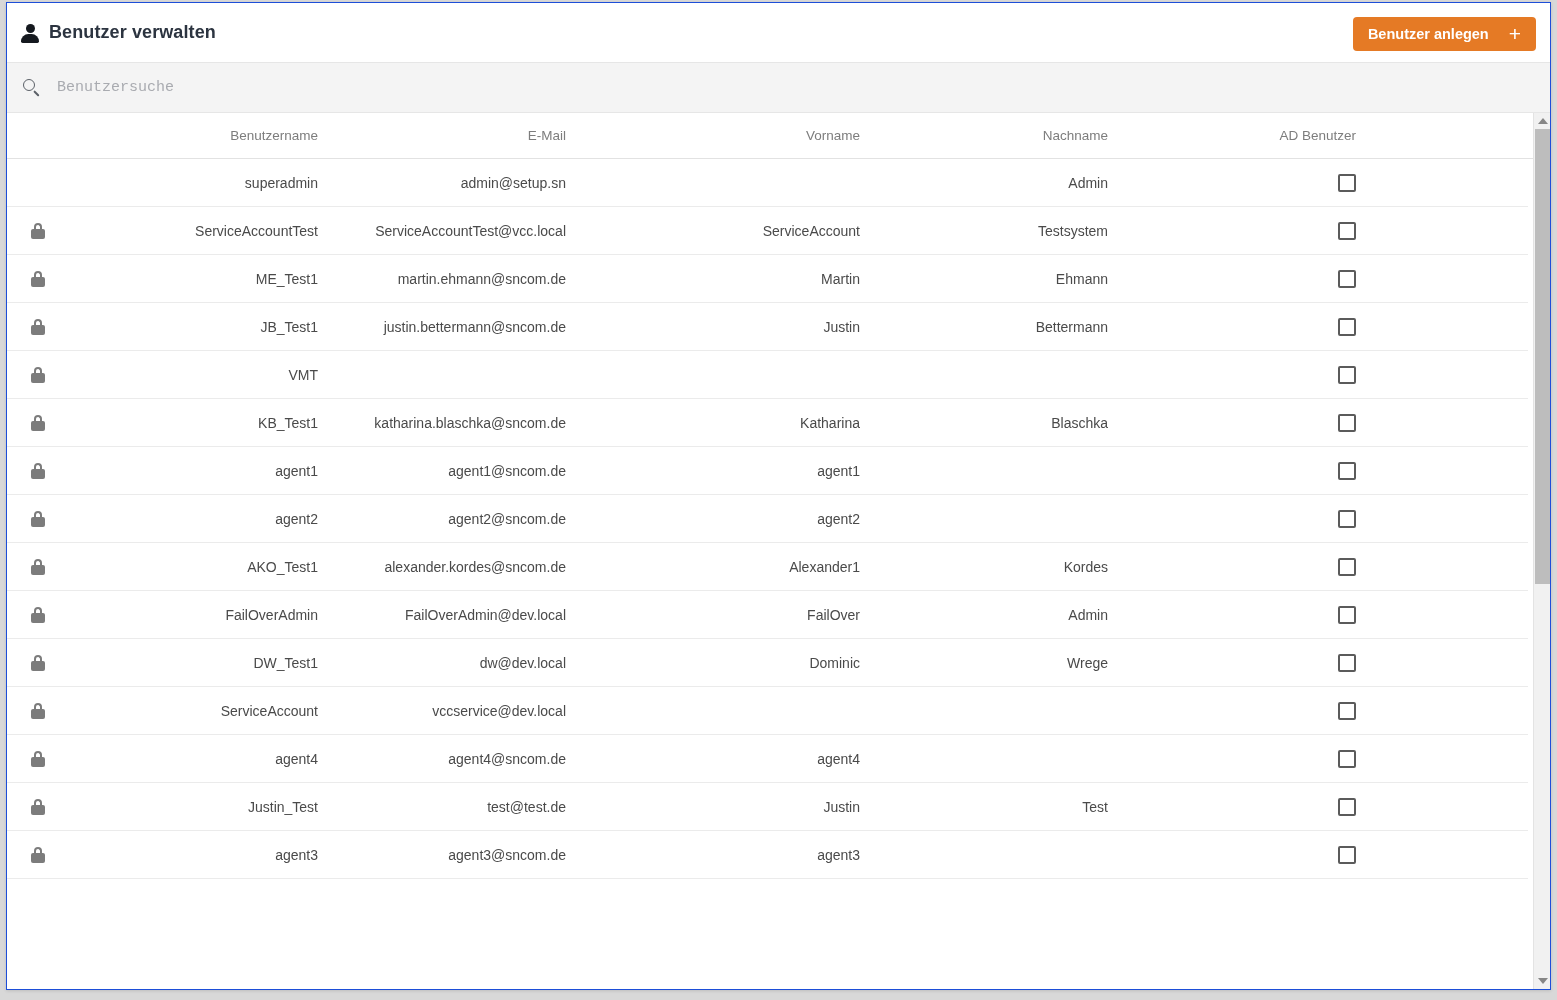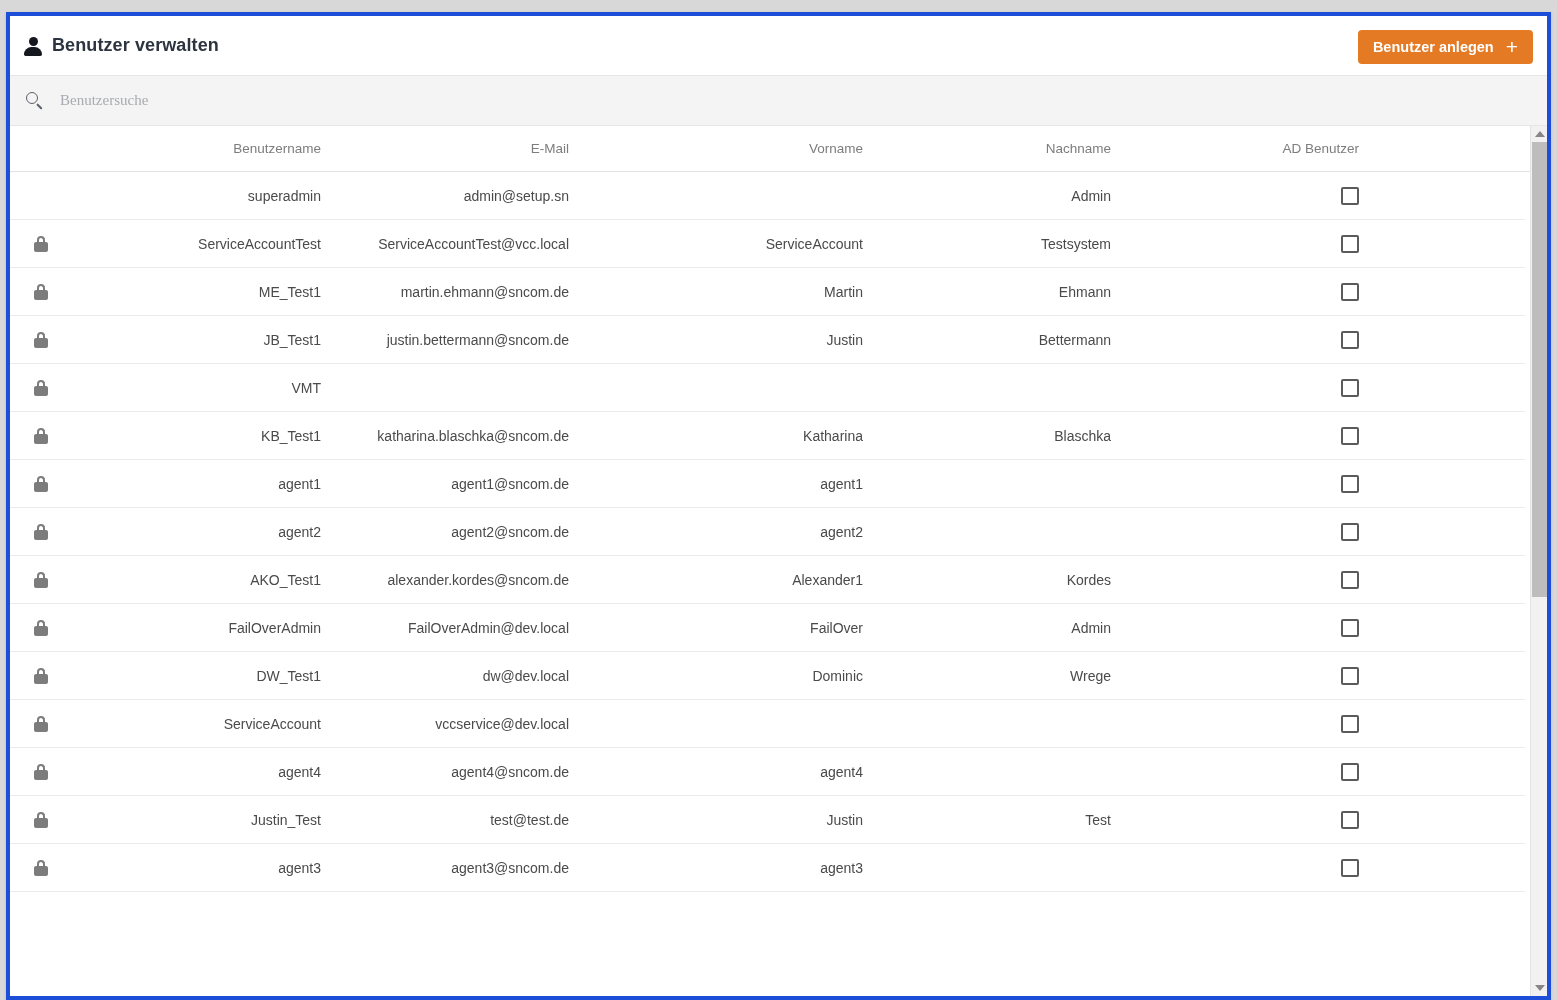--- a/index.html
+++ b/index.html
@@ -7,24 +7,24 @@
   html, body {
     margin: 0; padding: 0;
     width: 1557px; height: 1000px;
     background: #d8d8d8;
     font-family: "Liberation Sans", sans-serif;
     overflow: hidden;
   }
 
   #app {
     position: absolute;
-    left: 6px; top: 12px;
+    left: 6px; top: 2px;
     width: 1545px; height: 988px;
     background: #ffffff;
-    border: 4px solid #1d4ed8;
+    border: 1px solid #1d4ed8;
     display: flex;
     flex-direction: column;
     box-shadow: 0 1px 3px rgba(0,0,0,0.12);
     overflow: hidden;
   }
 
   
   .titlebar {
     height: 60px;
     flex: 0 0 60px;
@@ -74,21 +74,21 @@
     background: #e57a25;
     color: #ffffff;
     border: none;
     border-radius: 4px;
     font-family: "Liberation Sans", sans-serif;
     font-size: 14.5px;
     font-weight: bold;
     padding: 0 15px;
     display: flex;
     align-items: center;
-    gap: 12px;
+    gap: 20px;
     cursor: pointer;
     white-space: nowrap;
   }
   .btn-primary .plus {
     font-size: 21px;
     font-weight: 400;
     line-height: 1;
     margin-top: -2px;
   }
 
@@ -121,21 +121,21 @@
     width: 7px; height: 1.8px;
     background: #5c6168;
     transform: rotate(45deg);
     transform-origin: left center;
     border-radius: 1px;
   }
   .search-input {
     border: none;
     outline: none;
     background: transparent;
-    font-family: Liberation Serif, serif;
+    font-family: Liberation Mono, monospace;
     font-size: 15px;
     color: #1d4ed8;
     width: 520px;
     height: 28px;
   }
   .search-input::placeholder { color: #a9abb0; }
 
   
   .table-wrap {
     flex: 1 1 auto;

